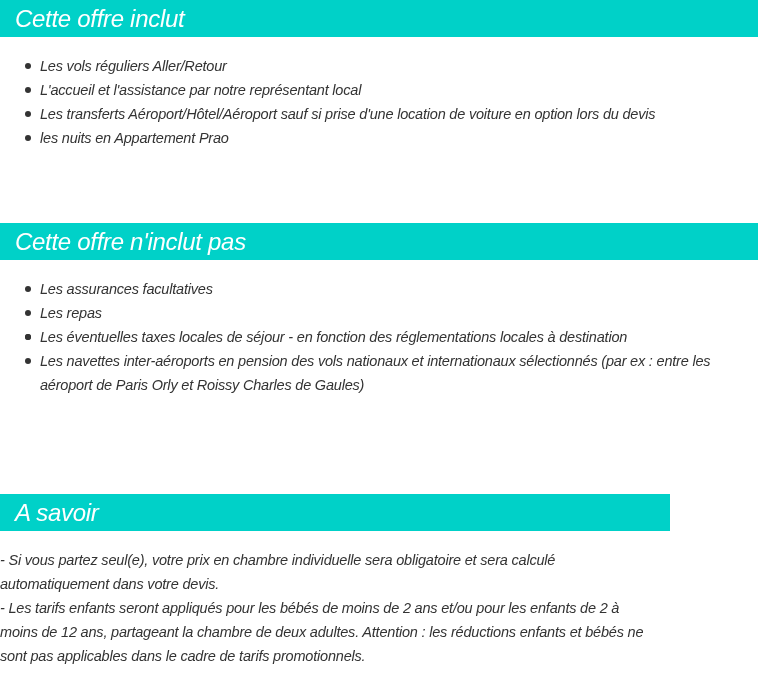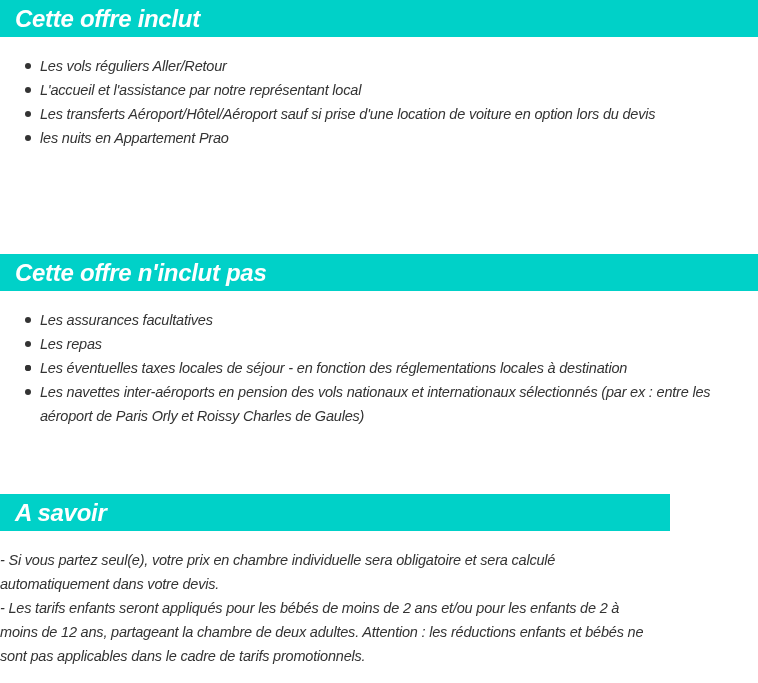--- a/index.html
+++ b/index.html
@@ -12,21 +12,21 @@
       background: #00d1c8;
       height: 37px;
       box-sizing: border-box;
       padding-left: 15px;
       display: flex; align-items: center;
     }
     .section-header h2 {
       margin: 0;
       color: #ffffff;
       font-style: italic;
-      font-weight: bold;
+      font-weight: normal;
       font-size: 24px;
       letter-spacing: -0.3px;
       line-height: 37px;
     }
     ul.items {
       list-style: none;
       margin: 0;
       padding: 17px 0 0 0;
     }
     ul.items li {
@@ -66,21 +66,21 @@
     <h2>Cette offre inclut</h2>
   </div>
   <ul class="items">
     <li><span class="bullet"></span><span>Les vols réguliers Aller/Retour</span></li>
     <li><span class="bullet"></span><span>L'accueil et l'assistance par notre représentant local</span></li>
     <li><span class="bullet"></span><span>Les transferts Aéroport/Hôtel/Aéroport sauf si prise d'une location de voiture en option lors du devis</span></li>
     <li><span class="bullet"></span><span>les nuits en Appartement Prao</span></li>
   </ul>
 </section>
 
-<section style="position:absolute; top:223px; left:0; width:758px;margin-top:31px;">
+<section style="position:absolute; top:223px; left:0; width:758px;">
   <div class="section-header">
     <h2>Cette offre n'inclut pas</h2>
   </div>
   <ul class="items">
     <li><span class="bullet"></span><span>Les assurances facultatives</span></li>
     <li><span class="bullet"></span><span>Les repas</span></li>
     <li><span class="bullet"></span></li>
     <li><span class="bullet"></span><span>Les éventuelles taxes locales de séjour - en fonction des réglementations locales à destination</span></li>
     <li><span class="bullet"></span><span>Les navettes inter-aéroports en pension des vols nationaux et internationaux sélectionnés (par ex : entre les aéroport de Paris Orly et Roissy Charles de Gaules)</span></li>
   </ul>

